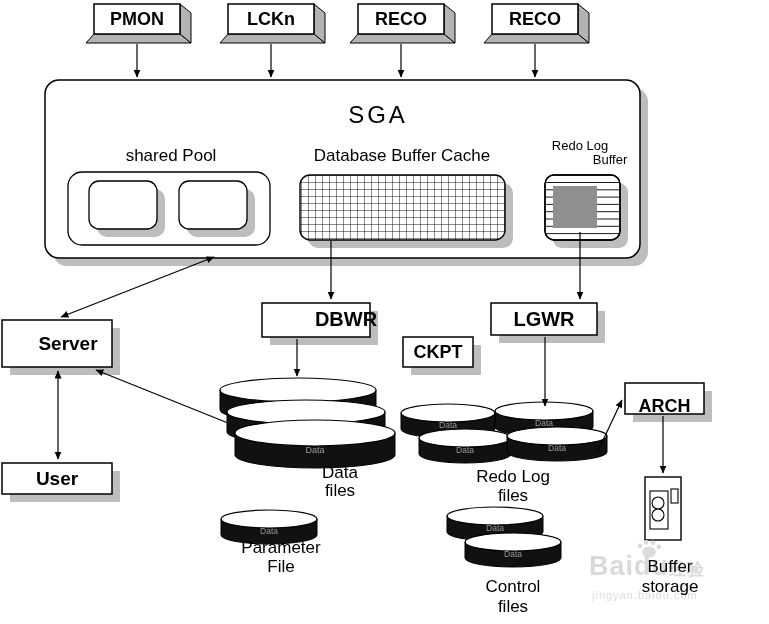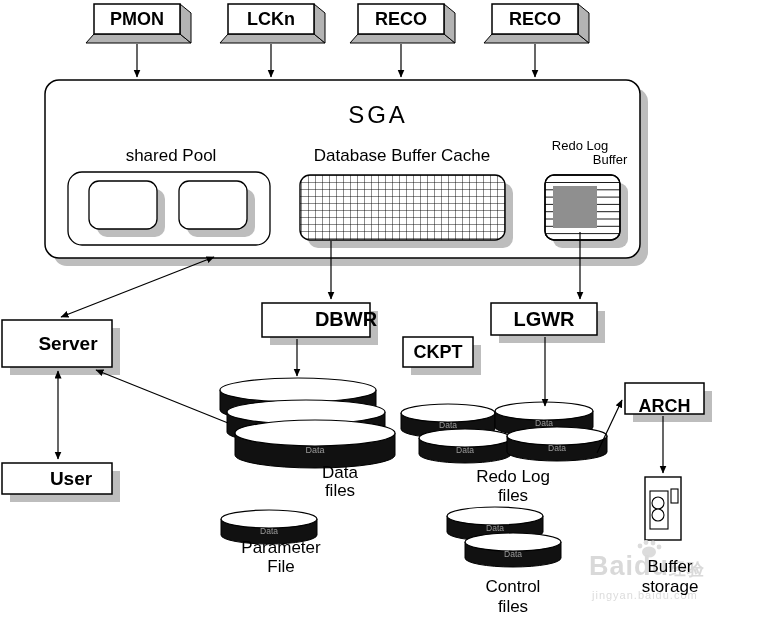--- a/index.html
+++ b/index.html
@@ -175,21 +175,21 @@
 
 <div class="boxlbl" style="left:94px;top:4px;width:86px;height:30px;font-size:18px;">PMON</div>
 <div class="boxlbl" style="left:228px;top:4px;width:86px;height:30px;font-size:18px;">LCKn</div>
 <div class="boxlbl" style="left:358px;top:4px;width:86px;height:30px;font-size:18px;">RECO</div>
 <div class="boxlbl" style="left:492px;top:4px;width:86px;height:30px;font-size:18px;">RECO</div>
 <div class="boxlbl" style="left:262px;top:303px;width:108px;height:32px;font-size:20px;margin-left:30px;">DBWR</div>
 <div class="boxlbl" style="left:491px;top:303px;width:106px;height:32px;font-size:20px;">LGWR</div>
 <div class="boxlbl" style="left:403px;top:337px;width:70px;height:30px;font-size:18px;">CKPT</div>
 <div class="boxlbl" style="left:625px;top:383px;width:79px;height:47px;font-size:18px;">ARCH</div>
 <div class="boxlbl" style="left:2px;top:320px;width:132px;height:47px;font-size:19px;">Server</div>
-<div class="boxlbl" style="left:2px;top:463px;width:110px;height:31px;font-size:19px;margin-left:14px;">User</div>
+<div class="boxlbl" style="left:2px;top:463px;width:110px;height:31px;font-size:19px;">User</div>
 
 <div class="lbl" style="left:378px;top:102px;font-size:24px;letter-spacing:3px;">SGA</div>
 <div class="lbl" style="left:171px;top:147px;font-size:17px;text-align:center;">shared Pool</div>
 <div class="lbl" style="left:402px;top:147px;font-size:17px;">Database Buffer Cache</div>
 <div class="lbl" style="left:580px;top:139px;font-size:13px;">Redo Log</div>
 <div class="lbl" style="left:610px;top:153px;font-size:13px;">Buffer</div>
 
 <div class="lbl" style="left:340px;top:464px;font-size:17px;">Data</div>
 <div class="lbl" style="left:340px;top:482px;font-size:17px;">files</div>
 <div class="lbl" style="left:513px;top:468px;font-size:17px;">Redo Log</div>

